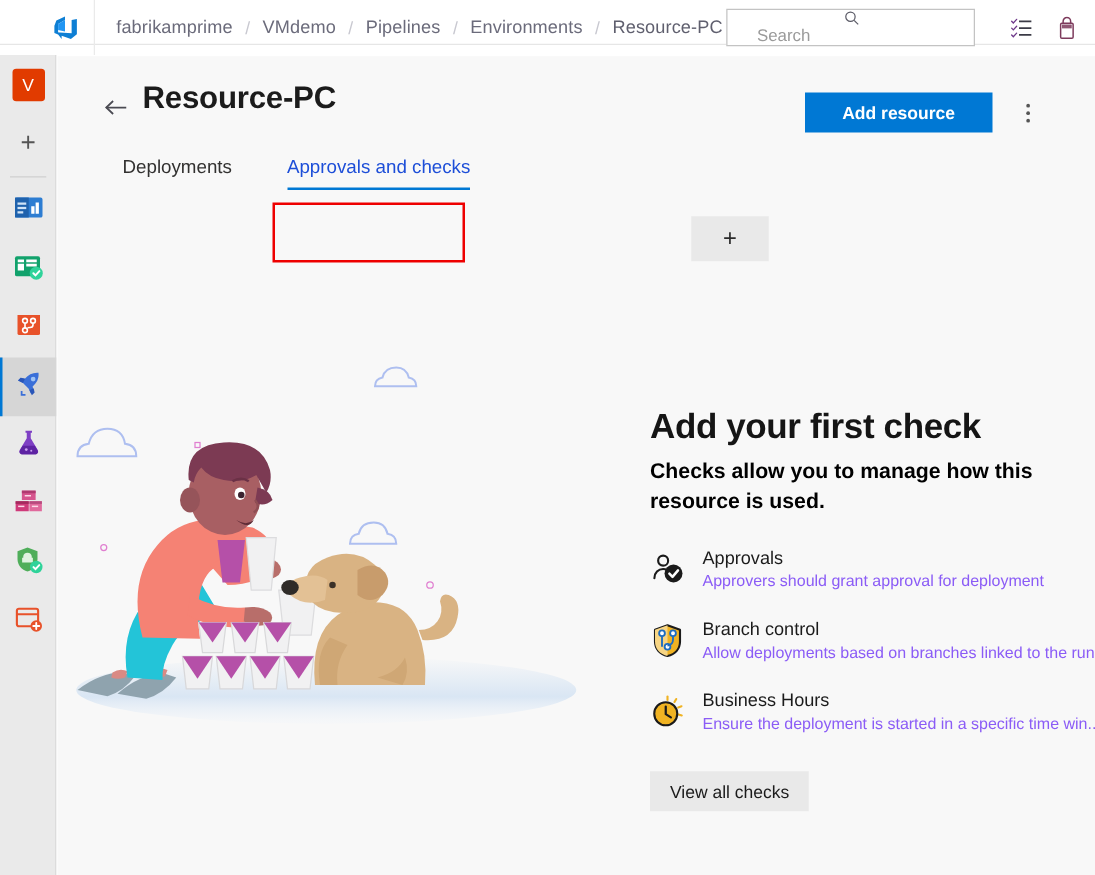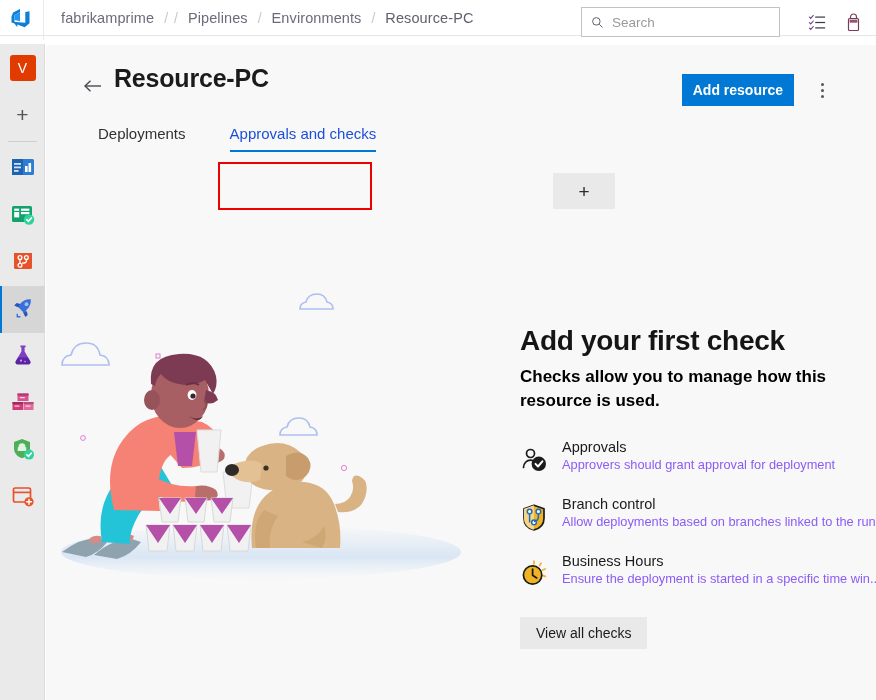--- a/index.html
+++ b/index.html
@@ -15,21 +15,21 @@
     width: 876px; height: 700px;
     background: #ffffff;
   }
 
   
   .topbar {
     position: absolute; left: 0; top: 0;
     width: 876px; height: 36px;
     background: #ffffff;
     border-bottom: 1px solid #e6e6e6;
-    display: flex; align-items: center;
+    display: flex;  padding-left: 32px;
   }
   .logo-cell {
     width: 44px; height: 44px;
     display: flex; align-items: center; justify-content: center;
     flex: 0 0 44px;
     border-right: 1px solid #eaeaea;
   }
   .breadcrumb {
     display: flex; align-items: center;
     margin-left: 10px;
@@ -47,21 +47,21 @@
   .crumb-sep {
     color: #c8c8d0;
     font-size: 14px;
     padding: 0 3px;
   }
   .searchbox {
     position: absolute; left: 581px; top: 7px;
     width: 199px; height: 30px;
     border: 1px solid #c3c3c3;
     background: #fff;
-    display: flex; align-items: center;
+    display: flex; align-items: center; flex-direction: column;
   }
   .searchbox .sicon { margin: 0 8px 0 9px; display:flex; }
   .searchbox input {
     border: 0; outline: 0; background: transparent;
     font-family: "Liberation Sans", sans-serif;
     font-size: 13.5px; color: #333;
     width: 150px;
   }
   .searchbox input::placeholder { color: #9a9a9a; }
   .topbar-actions {
@@ -112,21 +112,21 @@
     display: flex; align-items: center; justify-content: center;
   }
   .page-title {
     position: absolute; left: 68px; top: 19px;
     font-size: 25px; color: #1b1b1b; font-weight: 600;
     letter-spacing: -0.2px;
   }
   .btn-primary {
     position: absolute; right: 82px; top: 29px;
     background: #0078d4; color: #fff;
-    border: 0; height: 32px; padding: 0 11px;
+    border: 0; height: 32px; padding: 0 30px;
     font-family: "Liberation Sans", sans-serif;
     font-size: 14px; font-weight: 600;
     cursor: pointer;
     text-align: right;
   }
   .kebab {
     position: absolute; right: 40px; top: 30px;
     width: 28px; height: 30px; cursor: pointer;
     display: flex; flex-direction: column; align-items: center; justify-content: center; gap: 3px;
   }
@@ -170,21 +170,21 @@
   }
   .hero-title {
     font-size: 28px; font-weight: 700; color: #151515;
     letter-spacing: -0.3px; margin-bottom: 8px;
   }
   .hero-p {
     font-size: 17px; color: #000000; line-height: 1.42; margin-bottom: 16px; font-weight: bold;
   }
   .check-list { margin-top: 26px; }
   .check-item {
-    display: flex; align-items: flex-end; gap: 14px;
+    display: flex; align-items: flex-start; gap: 14px;
     margin-bottom: 22px; cursor: pointer;
   }
   .check-ico { flex: 0 0 28px; width: 28px; height: 28px; margin-top: 2px; }
   .check-name { font-size: 14.5px; color: #1b1b1b; margin-bottom: 2px; }
   .check-desc { font-size: 12.8px; color: #8b5cf6; line-height: 1.3; white-space: nowrap; }
   .btn-secondary {
     margin-top: 8px;
     background: #e9e9e9; border: 0; color: #1b1b1b;
     height: 32px; padding: 0 16px;
     font-family: "Liberation Sans", sans-serif;
@@ -209,20 +209,21 @@
       <svg width="24" height="24" viewBox="0 0 24 24" aria-hidden="true">
         <path d="M19.5 5.2v12.1l-4.8 3.9-7.4-2.7v2.7l-4.2-5.5 12.2.95V5.9l4.2-.7z" fill="#0e7fd4"></path>
         <path d="M4.5 9.2L10 5.9V3.1L3.1 6.4 1.5 10.5v5.9l3 1.1V9.2z" fill="#0e7fd4"></path>
         <path d="M10 5.9v9.35L4.5 13.9V9.2L10 5.9z" fill="#2196f3"></path>
       </svg>
     </div>
 
     <div class="breadcrumb">
       <span class="crumb">fabrikamprime</span>
       <span class="crumb-sep">/</span>
+      <span class="crumb">VMdemo</span>
       <span class="crumb-sep">/</span>
       <span class="crumb">Pipelines</span>
       <span class="crumb-sep">/</span>
       <span class="crumb">Environments</span>
       <span class="crumb-sep">/</span>
       <span class="crumb last">Resource-PC</span>
     </div>
 
     <div class="searchbox">
       <span class="sicon">

